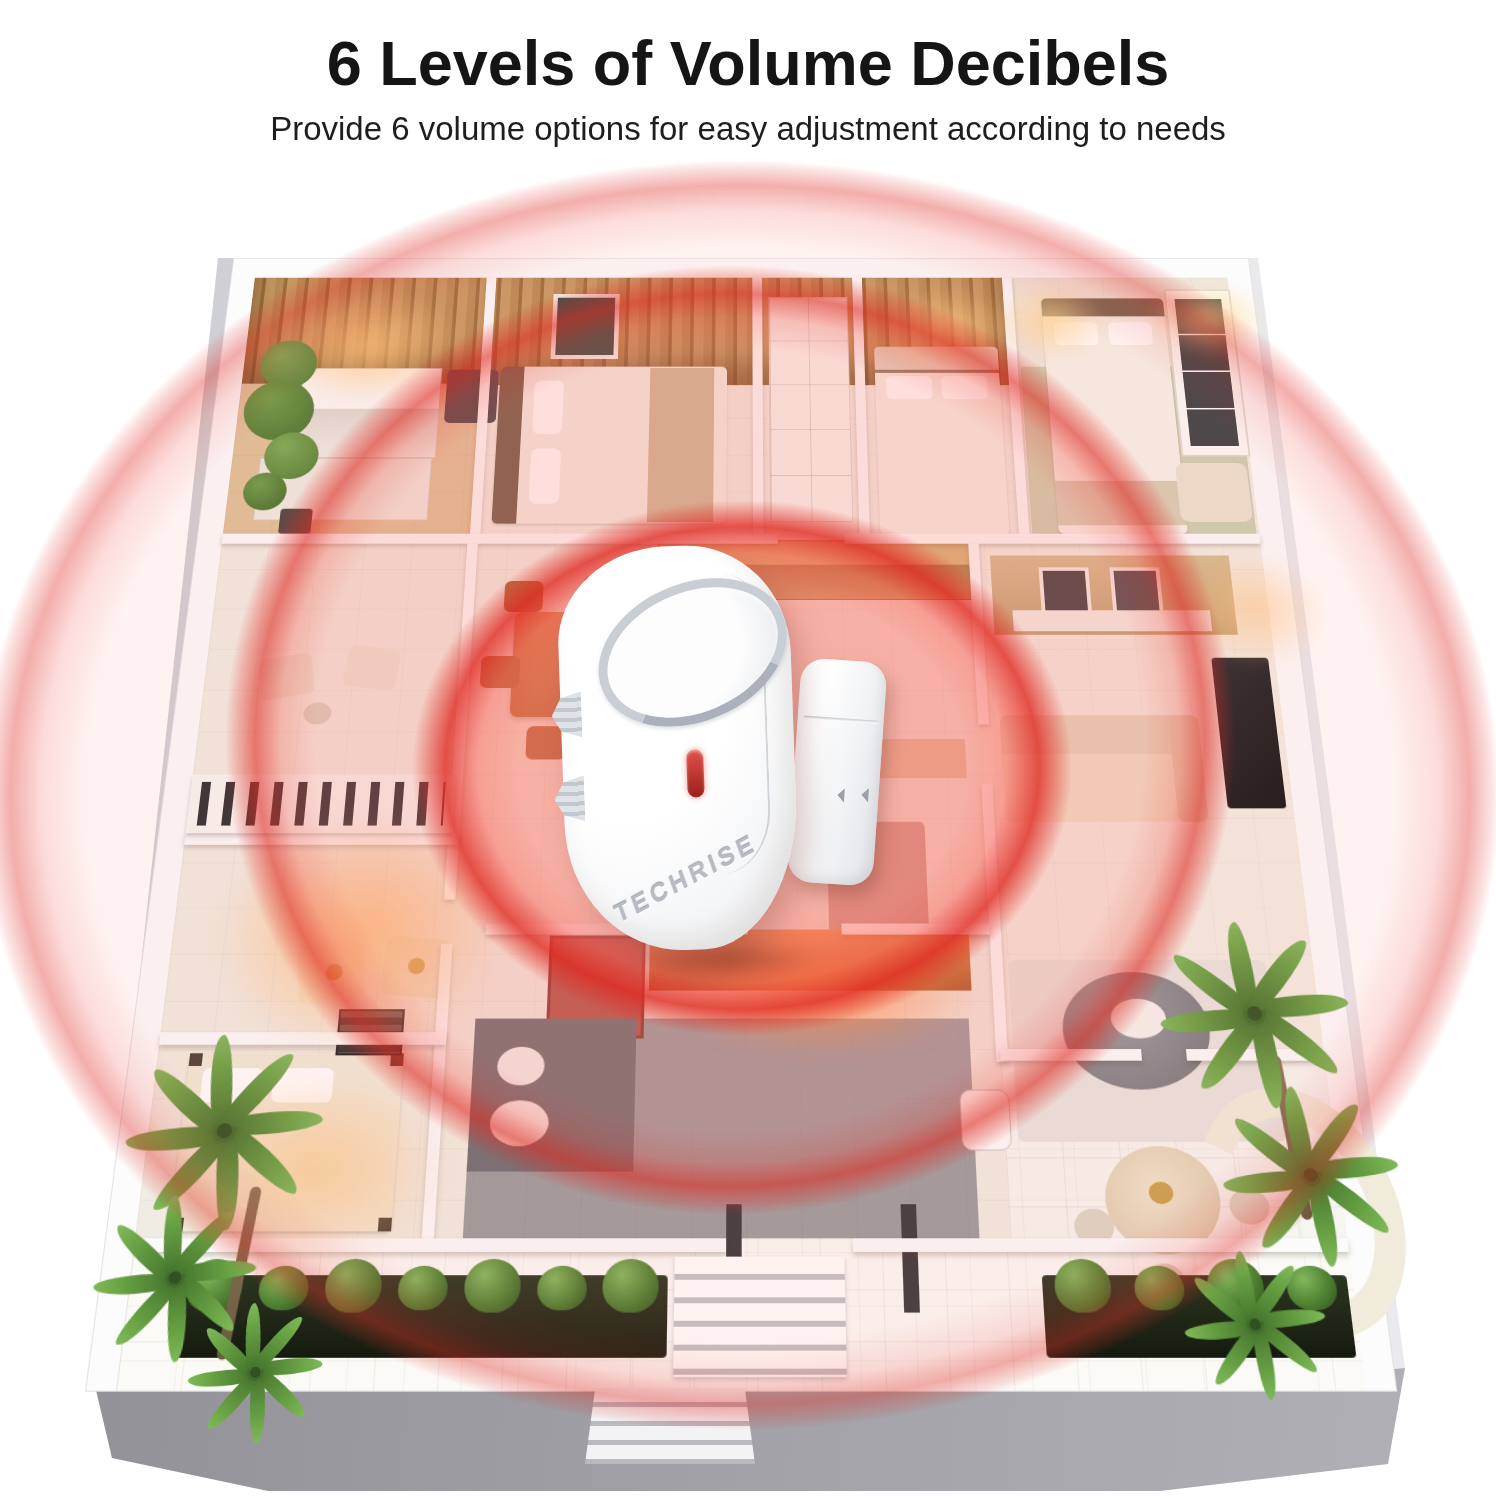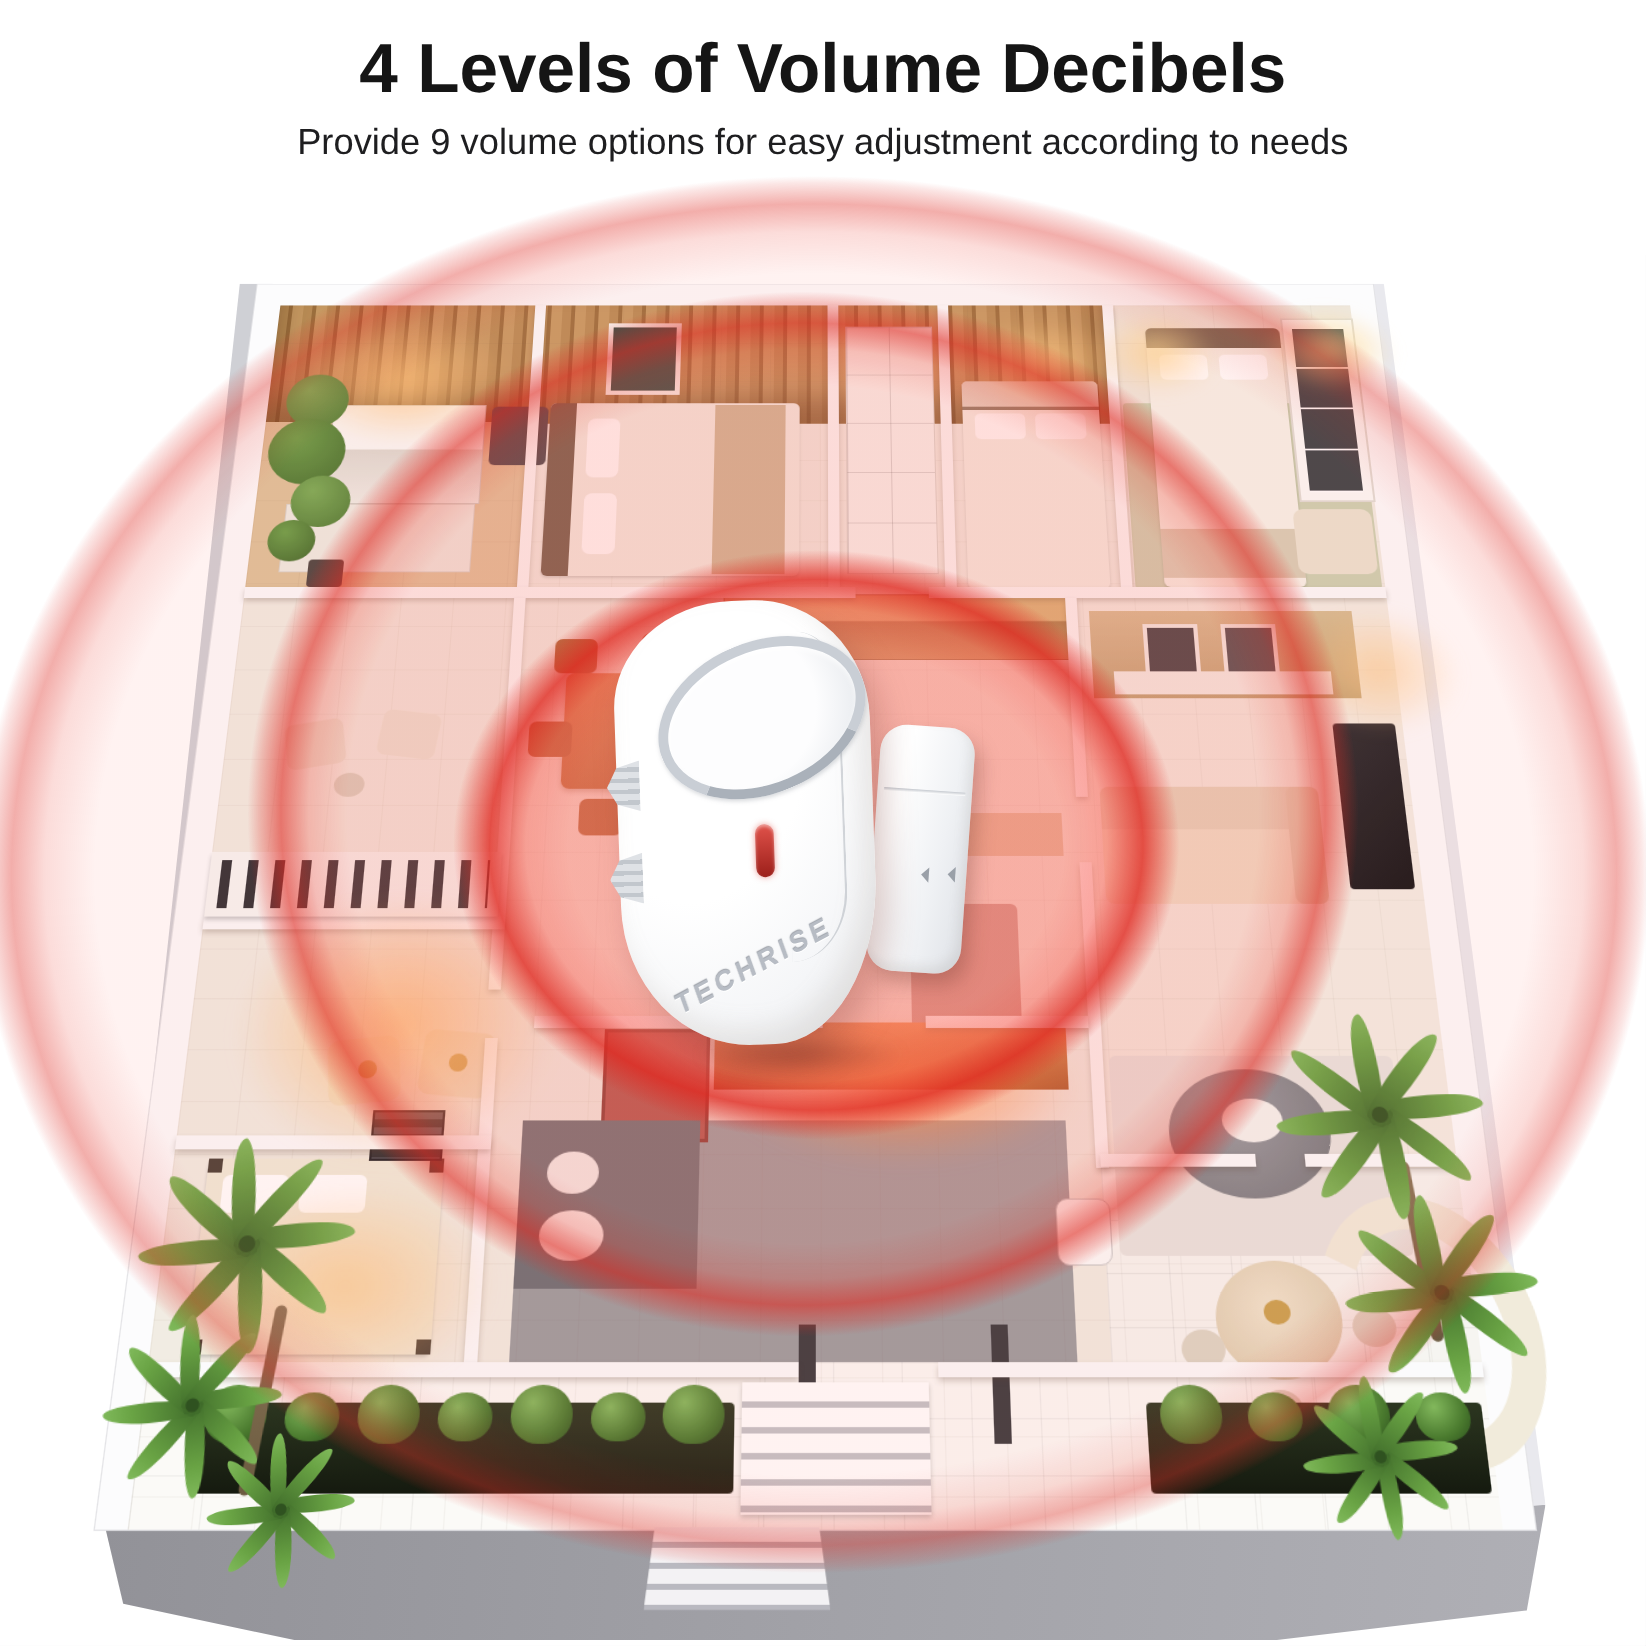--- a/index.html
+++ b/index.html
@@ -212,22 +212,22 @@
     background:repeating-linear-gradient(180deg,#dfe2e6 0 6px,#c2c7cd 6px 10px);
     clip-path:polygon(100% 0,100% 100%,30% 86%,0 52%,30% 14%);}
   .sw1{top:142px}.sw2{top:226px}
 </style>
 </head>
 <body>
 
 <div class="stage">
 
   <header class="hdr">
-    <h1>4 Levels of Volume Decibels</h1>
-    <p>Provide 9 volume options for easy adjustment according to needs</p>
+    <h1>6 Levels of Volume Decibels</h1>
+    <p>Provide 6 volume options for easy adjustment according to needs</p>
   </header>
 
   <div class="plinth plinth-front abs"></div>
   <div class="plinth plinth-left abs"></div>
   <div class="plinth plinth-right abs"></div>
   <div class="steps-front abs"></div>
 
   <div class="plan3d">
 
     <div class="p wood"></div>

